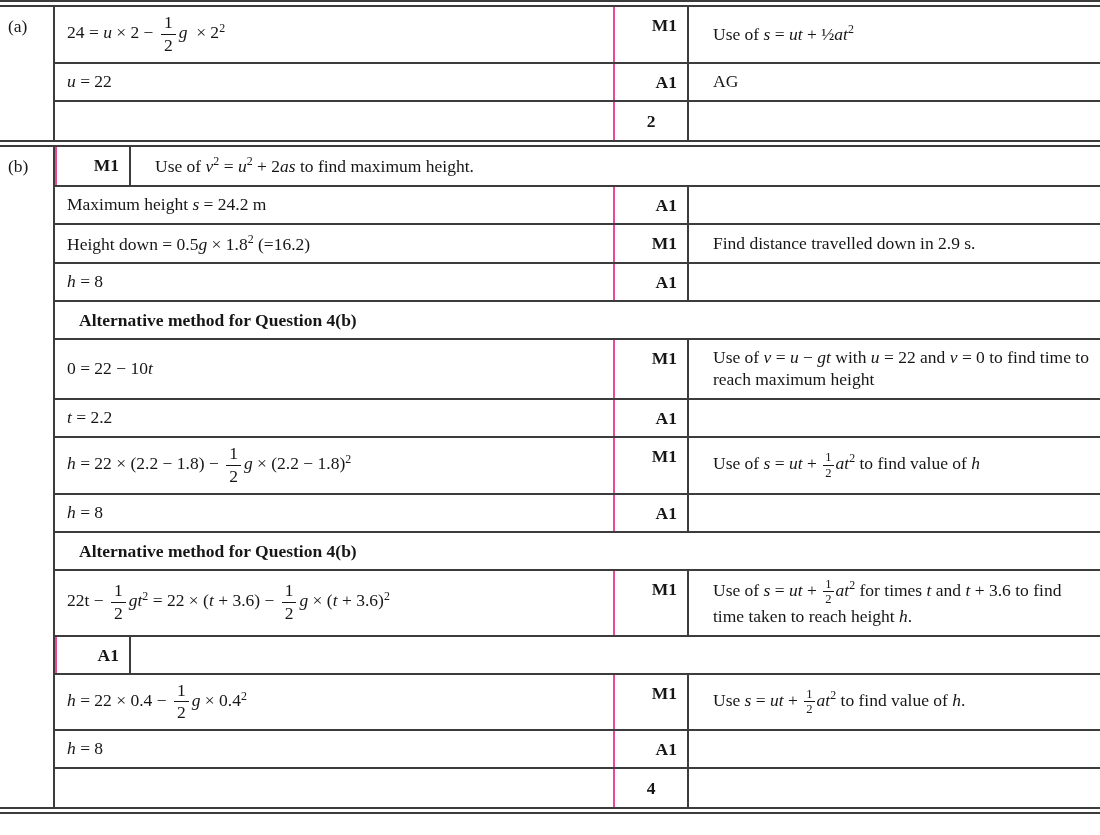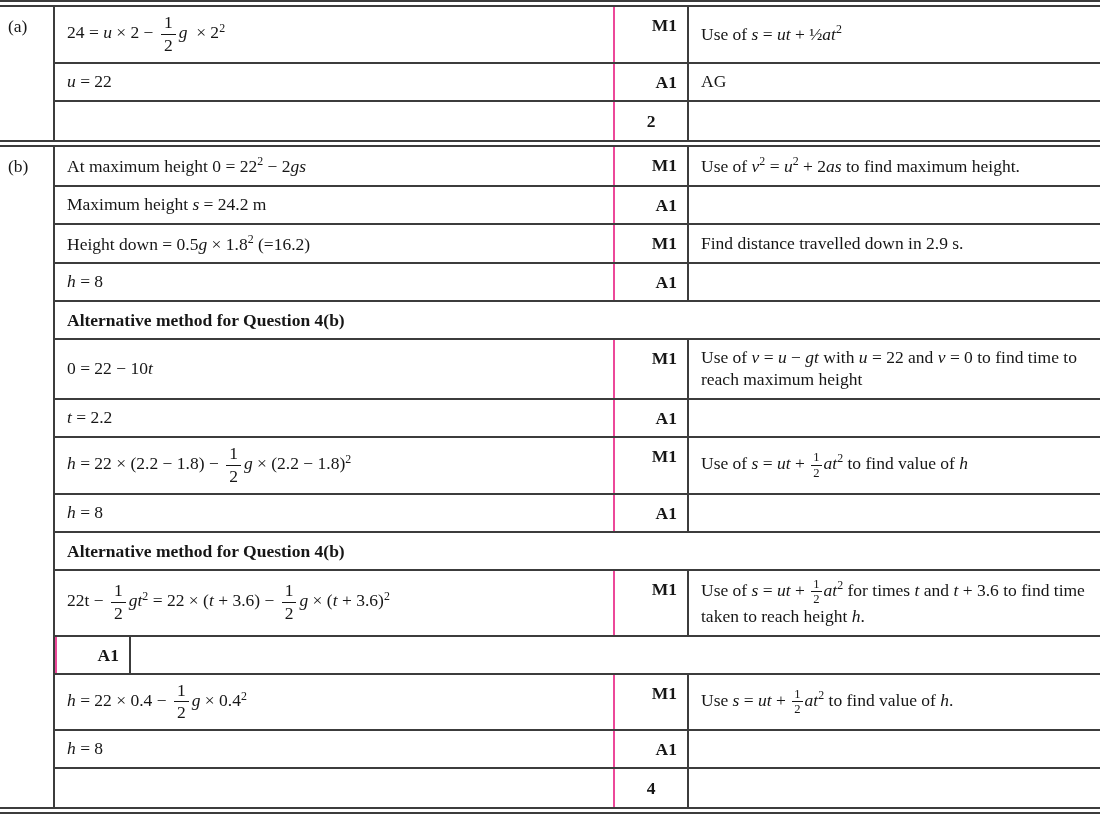--- a/index.html
+++ b/index.html
@@ -10,23 +10,23 @@
   }
   .divider{height:3px;border-top:2px solid #3c3c3c;border-bottom:2px solid #3c3c3c;}
   .block{display:flex;align-items:stretch;}
   .part-col{flex:0 0 55px;box-sizing:border-box;border-right:2px solid #3c3c3c;padding:9px 0 0 8px;}
   .rows{flex:1;display:flex;flex-direction:column;min-width:0;}
   .row{display:flex;align-items:stretch;border-top:2px solid #3c3c3c;min-height:38px;box-sizing:border-box;}
   .rows .row:first-child{border-top:none;}
   .work{flex:0 0 558px;box-sizing:border-box;padding:7px 10px 7px 12px;display:flex;align-items:center;}
   .mark{flex:0 0 76px;box-sizing:border-box;border-left:2px solid #ec4899;border-right:2px solid #3c3c3c;
         padding:8px 10px 6px 4px;text-align:right;font-weight:700;}
-  .comment{flex:1;min-width:0;box-sizing:border-box;padding:7px 8px 7px 12px;display:flex;align-items:center;}
+  .comment{flex:1;min-width:0;box-sizing:border-box;padding:7px 8px 7px 12px;display:flex;align-items:center;margin-left:12px;}
   .row.header-row{min-height:36px;}
-  .header-cell{flex:1;box-sizing:border-box;padding:8px 10px 6px 12px;font-weight:700;}
+  .header-cell{flex:1;box-sizing:border-box;padding:8px 10px 6px 24px;font-weight:700;}
   .row.total-row{min-height:40px;}
   .total-row .mark{text-align:center;padding:9px 4px 6px;}
   .work span.txt,.comment span.txt{display:block;}
   .frac{display:inline-flex;flex-direction:column;align-items:center;vertical-align:middle;
         line-height:1.02;margin:0 3px;text-align:center;}
   .frac .fnum{padding:0 3px 2px;border-bottom:1.6px solid currentColor;}
   .frac .fden{padding-top:2px;}
   .comment .frac{font-size:0.72em;margin:0 2px;line-height:1;}
   .comment .frac .fnum{padding:0 2px 1px;border-bottom:1.3px solid currentColor;}
   .comment .frac .fden{padding-top:1px;}
@@ -68,23 +68,20 @@
             <div class="mark">2</div>
             <div class="comment"></div>
           </div>
         </div>
       </section>
       <div class="divider"></div>
       <section class="block">
         <div class="part-col"><span>(b)</span></div>
         <div class="rows">
           <div class="row">
-            <div class="work">
-              <span class="txt">At maximum height 0 = 22<sup>2</sup> − 2<i>gs</i></span>
-            </div>
             <div class="mark">M1</div>
             <div class="comment">
               <span class="txt">Use of <i>v</i><sup>2</sup> = <i>u</i><sup>2</sup> + 2<i>as</i> to find maximum height.</span>
             </div>
           </div>
           <div class="row">
             <div class="work">
               <span class="txt">Maximum height <i>s</i> = 24.2 m</span>
             </div>
             <div class="mark">A1</div>

